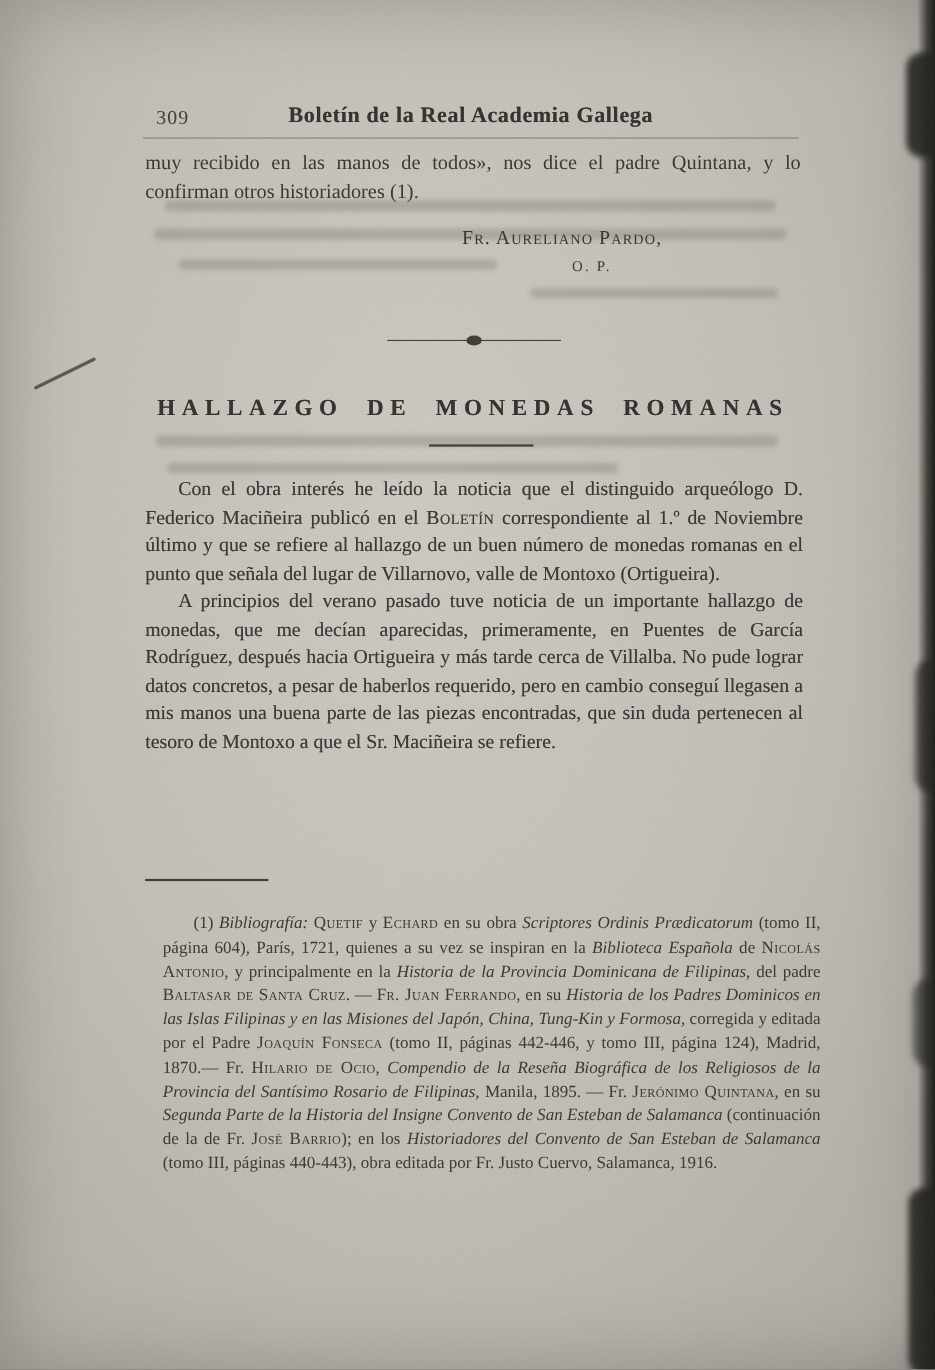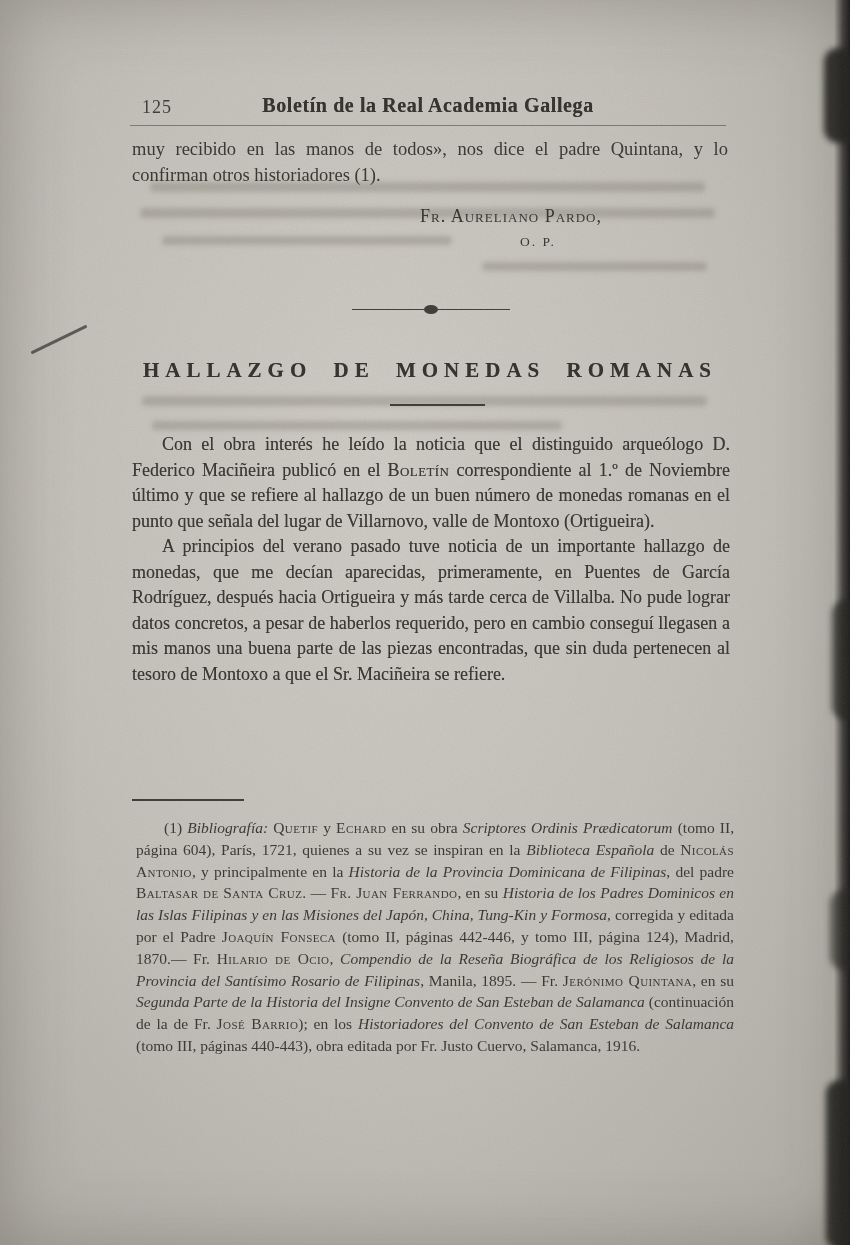--- a/index.html
+++ b/index.html
@@ -84,21 +84,21 @@
     margin: 0; font-size: 18px; line-height: 25.5px;
     text-align: justify; text-indent: 30px;
     text-shadow: 0 0 0.4px rgba(48,46,42,0.55);
   }
   
   .footnote-rule {
     position: absolute; left: 132px; top: 799px; width: 112px; height: 2px;
     background: #3b3934;
   }
   .footnote {
-    position: absolute; left: 132px; top: 813px; width: 598px; margin: 4px;
+    position: absolute; left: 132px; top: 813px; width: 598px; margin: 16px;
     font-size: 15.5px; line-height: 21.8px; text-align: justify; text-indent: 28px;
     color: #35332f;
   }
   .seg-i { font-style: italic; }
   .seg-sc { font-variant: small-caps; letter-spacing: 0.4px; }
 </style>
 </head>
 <body>
 
 <div class="page">
@@ -106,21 +106,21 @@
   <div class="ghost" style="left:150px; top:182px; width:555px; height:10px;"></div>
   <div class="ghost" style="left:140px; top:208px; width:575px; height:10px;"></div>
   <div class="ghost" style="left:162px; top:236px; width:290px; height:9px;"></div>
   <div class="ghost" style="left:482px; top:262px; width:225px; height:9px;"></div>
   <div class="ghost" style="left:142px; top:396px; width:565px; height:10px;"></div>
   <div class="ghost" style="left:152px; top:421px; width:410px; height:9px;"></div>
 
   <div class="pen-mark"></div>
 
   <header class="running-head">
-    <span class="page-number">125</span>
+    <span class="page-number">309</span>
     <span class="journal-title">Boletín de la Real Academia Gallega</span>
   </header>
 
   <p class="intro">muy recibido en las manos de todos», nos dice el padre Quintana, y lo confirman otros historiadores (1).</p>
 
   <div class="sig">
     <div class="sig-name">Fr. Aureliano Pardo,</div>
     <div class="sig-order">O. P.</div>
   </div>
 

